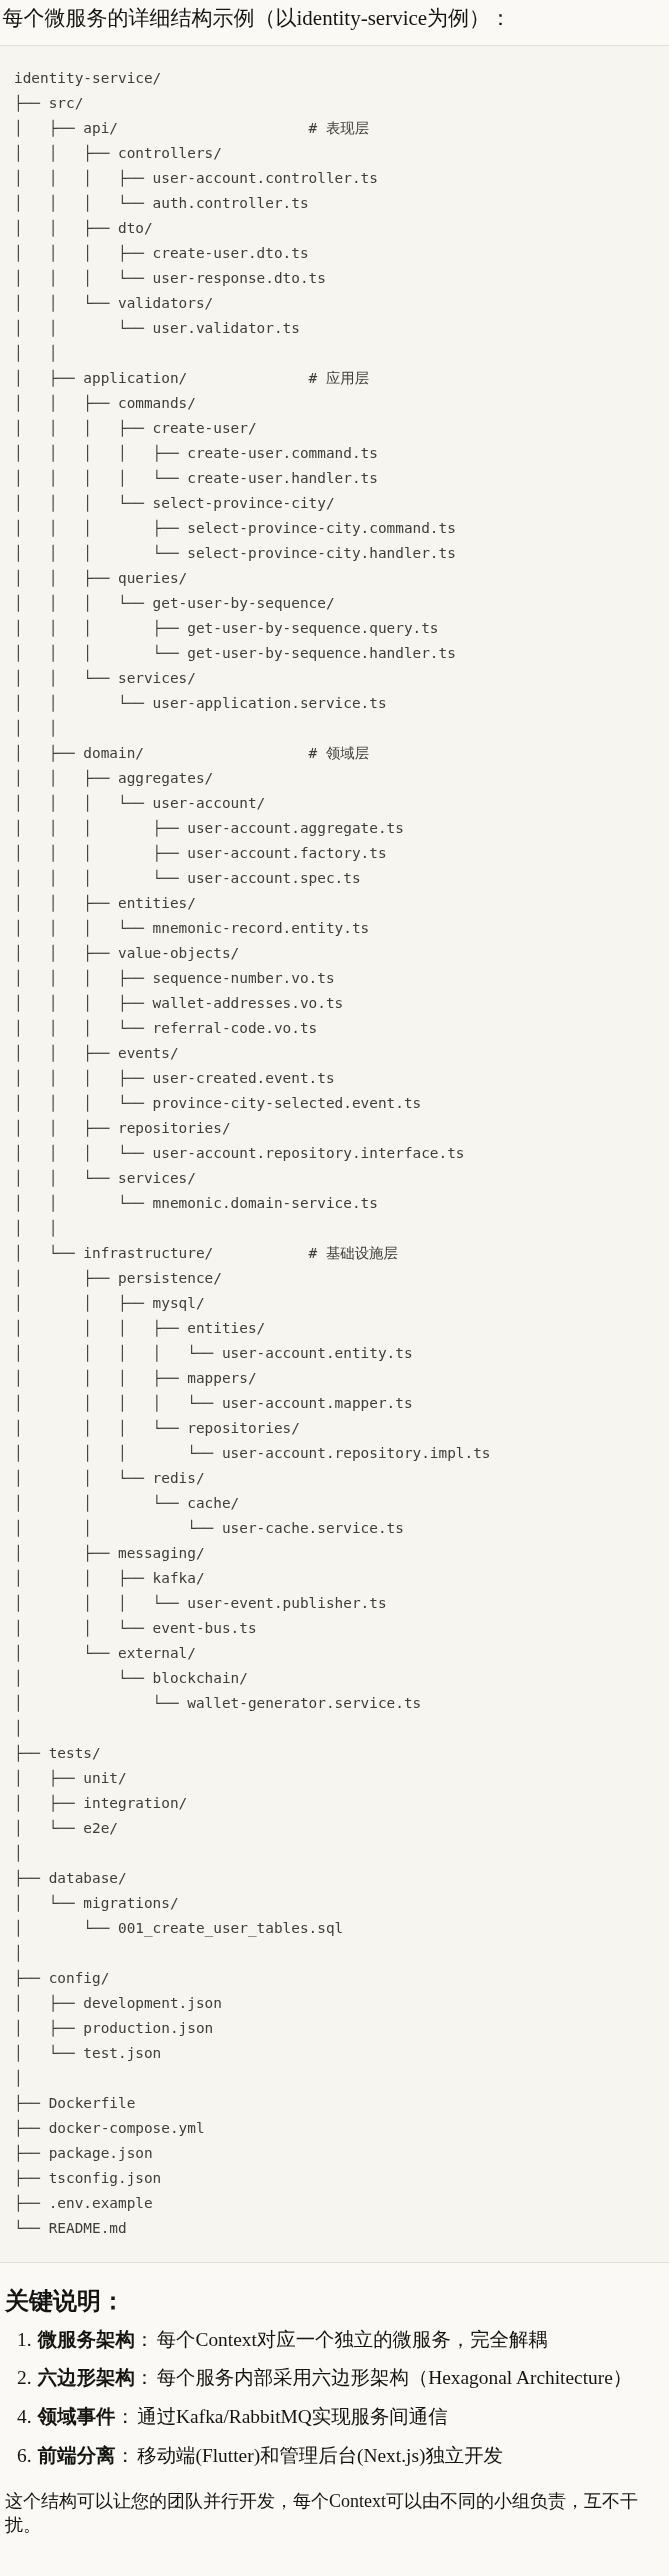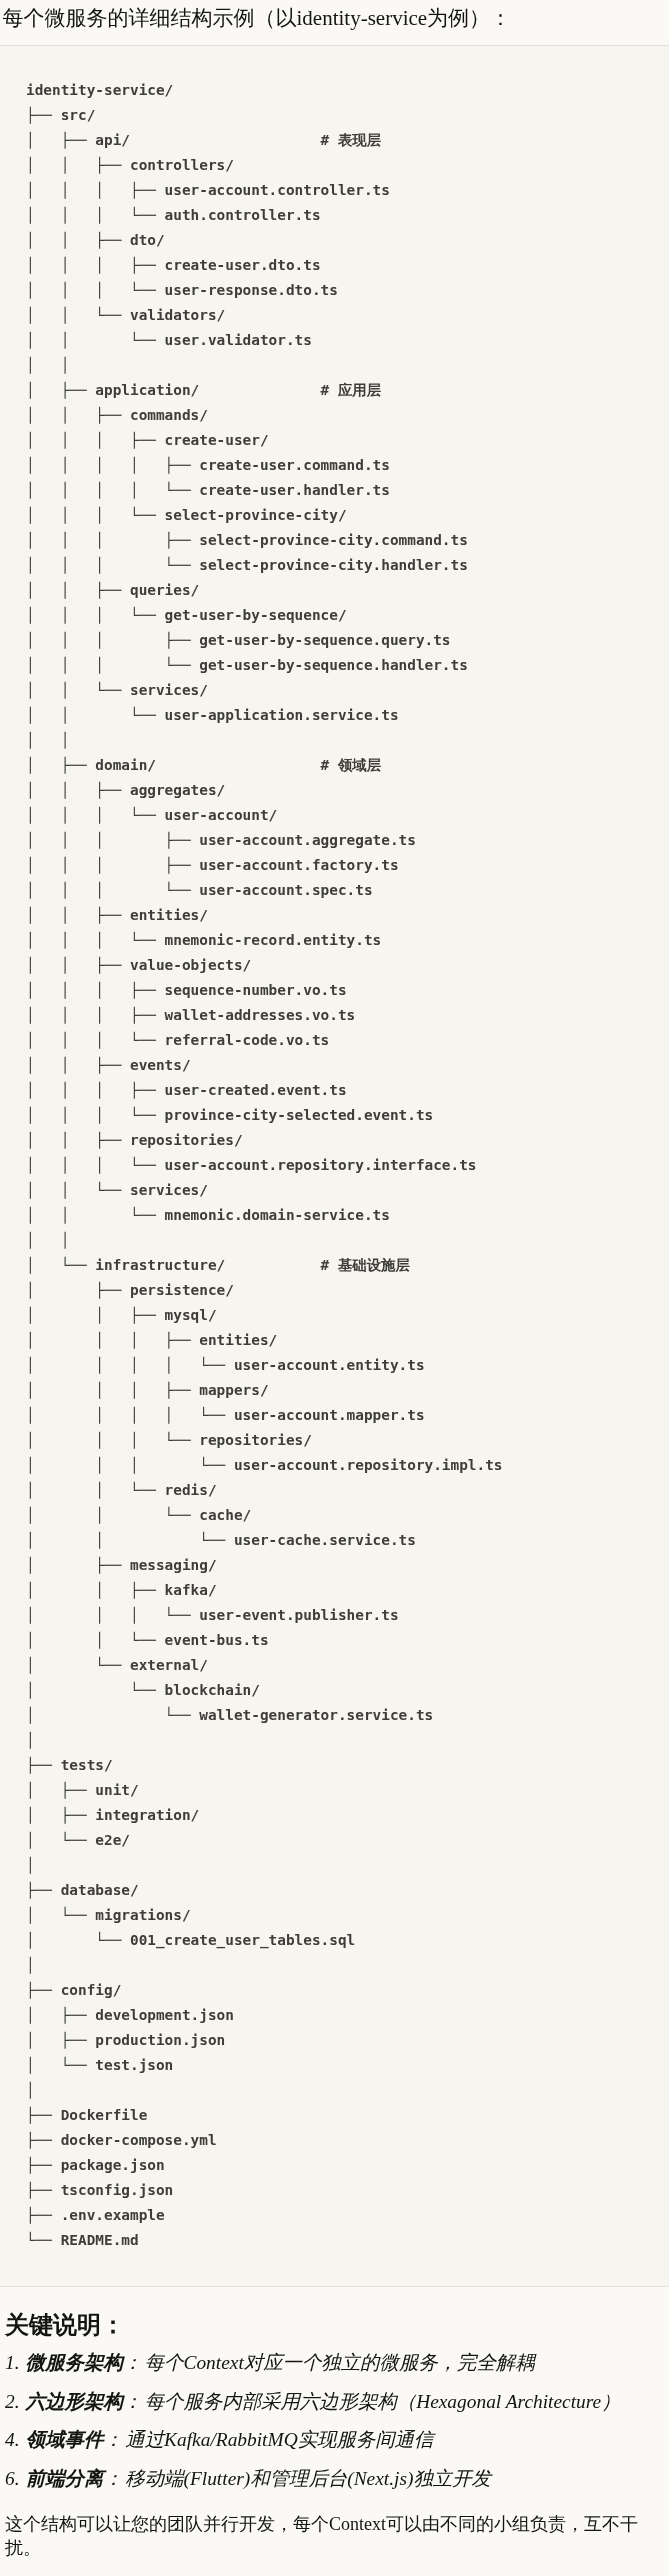--- a/index.html
+++ b/index.html
@@ -26,40 +26,38 @@
     color:var(--text);
     font-family:"Liberation Serif","DejaVu Serif",serif;
   }
   .code-block{
     background:var(--code-bg);
     border-top:0.6px solid var(--border);
     border-bottom:0.6px solid var(--border);
     padding:16.3px 10px 17px 10px;
   }
   .code-block pre{
-    margin:16px;
+    margin:4px;
     font-family:"DejaVu Sans Mono","Liberation Mono",monospace;
     font-size:14.4px;
     line-height:25px;
     color:var(--code-text);
     white-space:pre;
-    font-weight:bold;
   }
   .notes{padding:0 6.3px 0 5px;}
   .notes-heading{
     margin:22.5px 0 11.3px 0;
     font-size:24px;
     line-height:1.25;
     font-weight:700;
   }
   .notes-list{
     list-style:none;
-    margin:0;
+    margin:12px;
     padding:0;
-    font-style:italic;
   }
   .notes-list li{
     font-size:19.4px;
     line-height:1.25;
     margin:0 0 14.4px 0;
   }
   .notes-list .num{margin-right:6.3px;}
   .notes-list strong{font-weight:700;}
   .notes-list .colon{margin-right:2.5px;}
   .closing{

